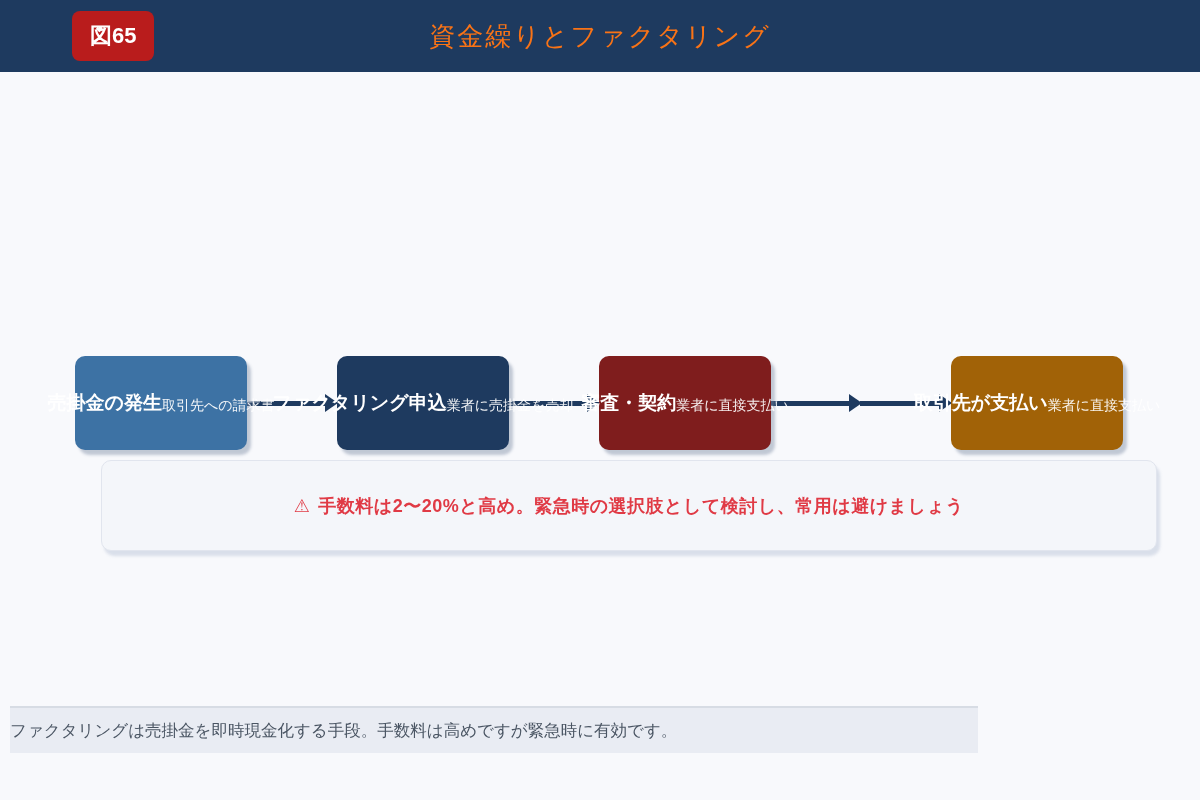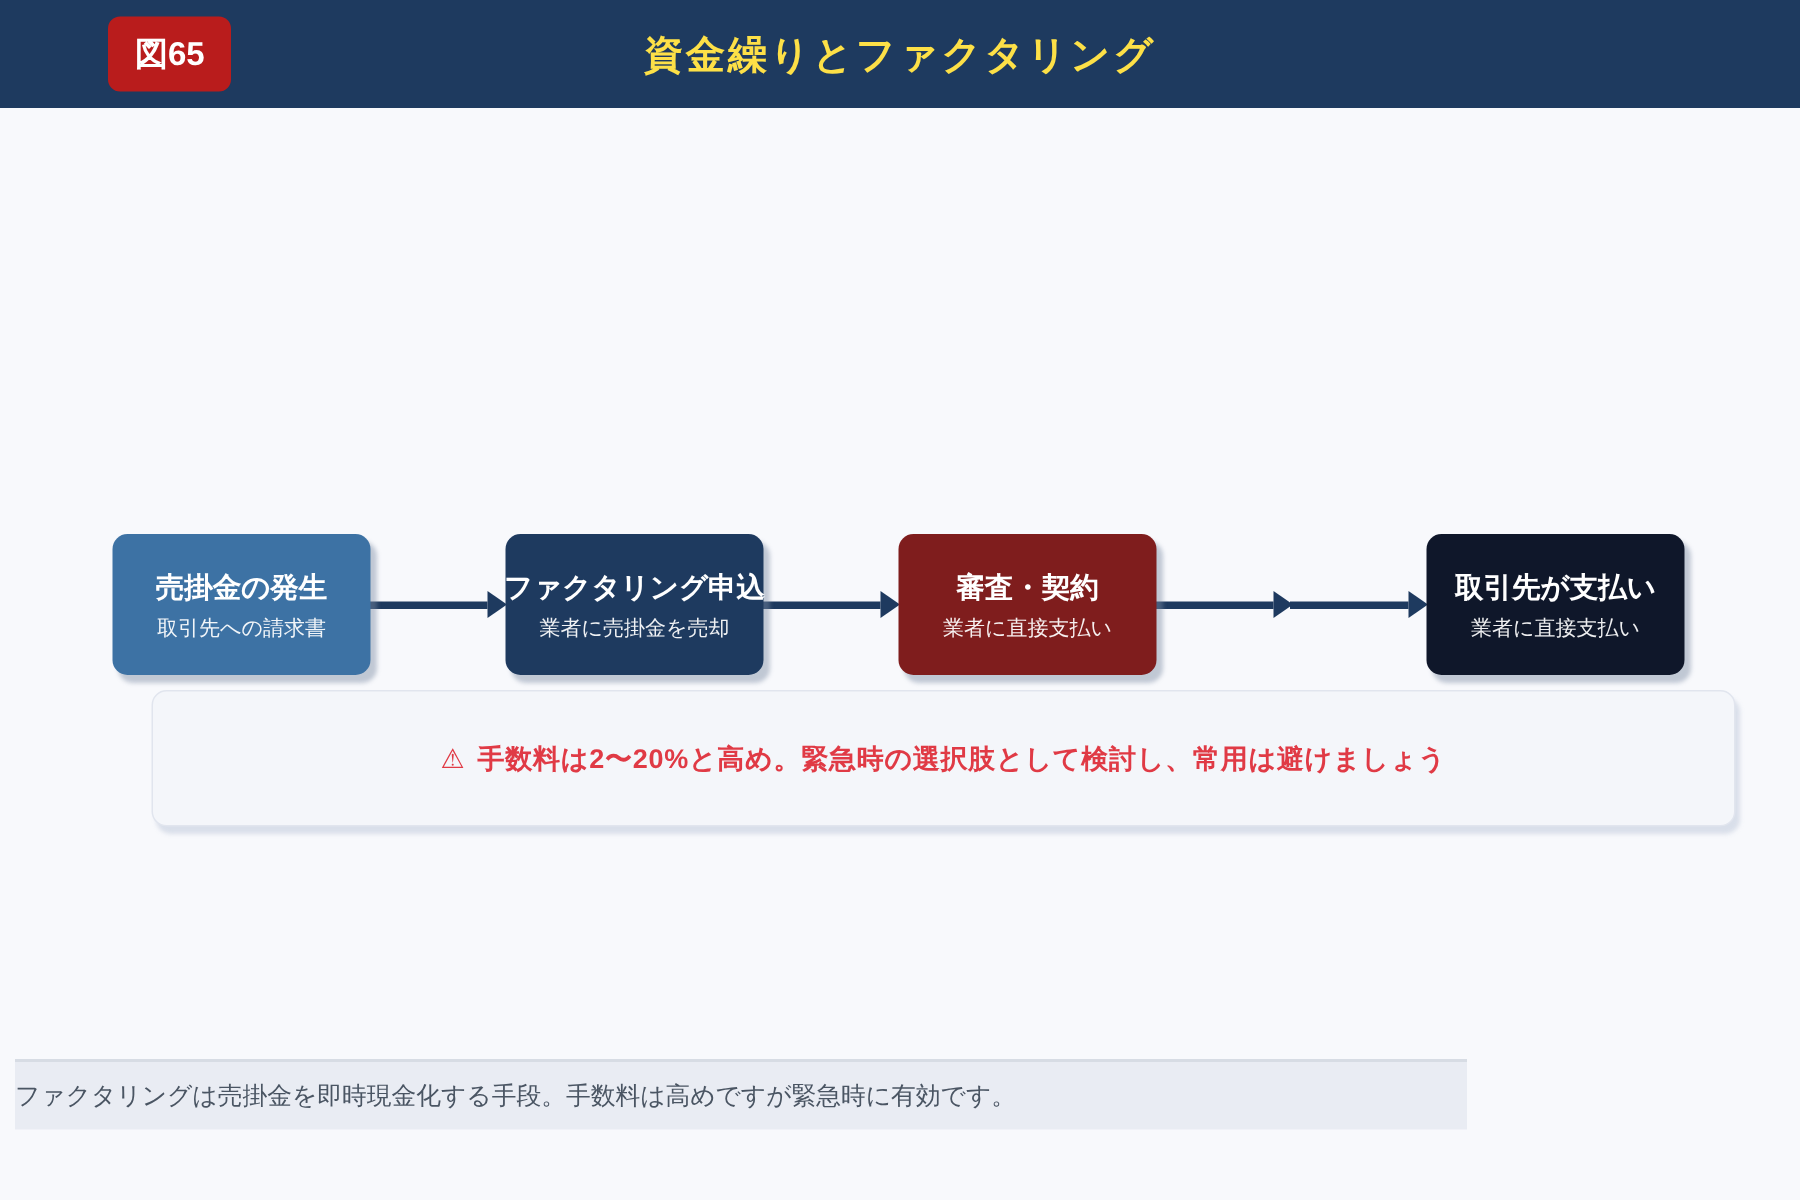--- a/index.html
+++ b/index.html
@@ -21,42 +21,42 @@
     left: 72px; top: 11px;
     height: 50px;
     padding: 0 18px;
     background: #b91c1c;
     border-radius: 8px;
     color: #ffffff;
     font-size: 22px; font-weight: bold;
     display: flex; align-items: center; justify-content: center;
   }
   .header-title {
-    color: #fde047;
+    color: #f97316;
     font-size: 26px;
-    font-weight: bold;
+    font-weight: normal;
     letter-spacing: 2px;
   }
   
   .main {
     position: relative;
     width: 1200px; height: 681px;
   }
   .flow-row {
     position: absolute;
     left: 75px; top: 284px;
     width: 1048px; height: 94px;
     display: flex;
     align-items: center;
     justify-content: space-between;
   }
   .flow-step {
     width: 172px; height: 94px;
     border-radius: 10px;
-    display: flex; flex-direction: column;
+    display: flex; flex-direction: row;
     align-items: center; justify-content: center;
     box-shadow: 4px 5px 3px rgba(125, 140, 165, 0.45);
     flex: none;
     z-index: 2;
   }
   .step-title {
     color: #ffffff;
     font-size: 19px;
     font-weight: bold;
     white-space: nowrap;
@@ -159,21 +159,21 @@
       <div class="arrow-line"></div>
       <div class="arrow-head"></div>
     </div>
 
 
     <div class="flow-arrow">
       <div class="arrow-line"></div>
       <div class="arrow-head"></div>
     </div>
 
-    <div class="flow-step" style="background: #0f172a;">
+    <div class="flow-step" style="background: #a16207;">
       <div class="step-title">取引先が支払い</div>
       <div class="step-subtitle">業者に直接支払い</div>
     </div>
 
   </div>
 
   <div class="warning-box">
     <div class="warning-text" style="color: rgb(224, 58, 69);">
       <span class="warning-icon">⚠</span><span>手数料は2〜20%と高め。緊急時の選択肢として検討し、常用は避けましょう</span>
     </div>

